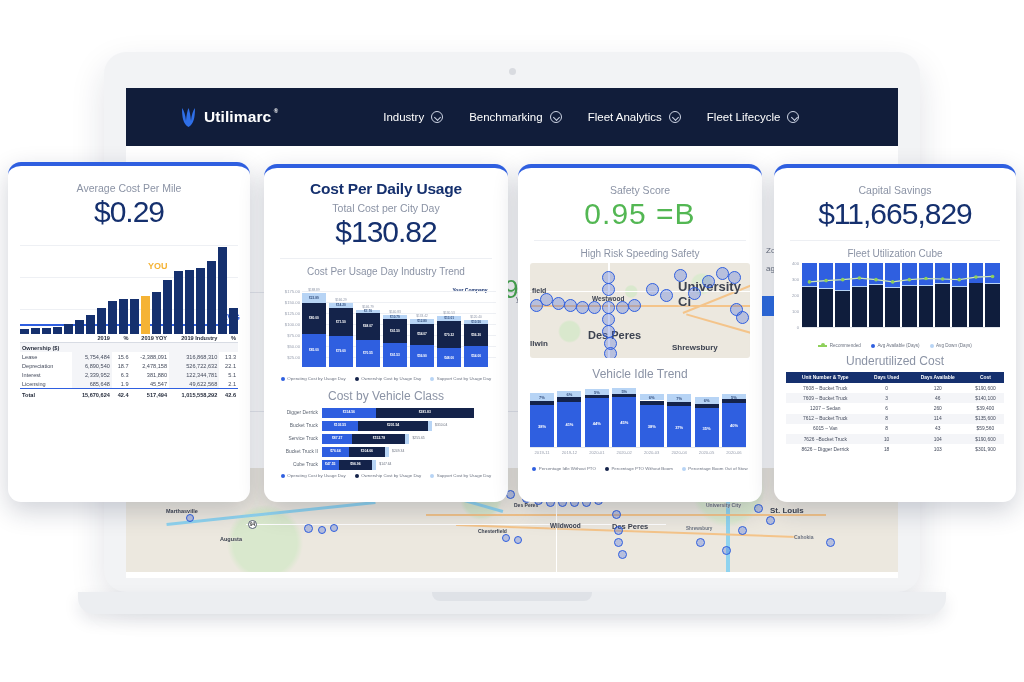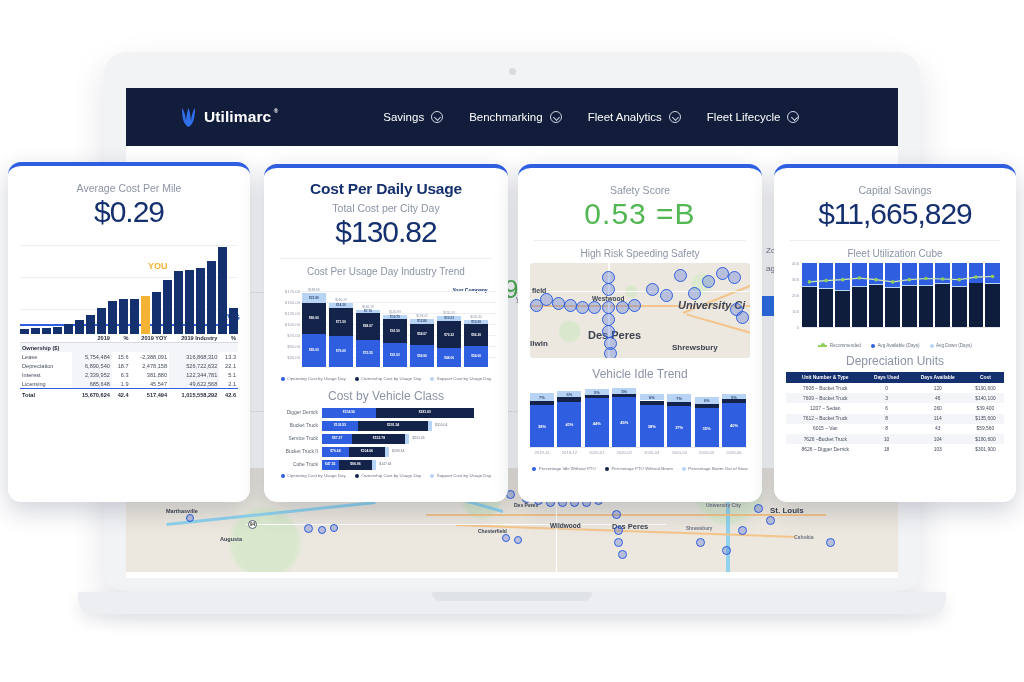--- a/index.html
+++ b/index.html
@@ -194,21 +194,21 @@
 
     <div class="navbar">
       <div class="brand">
         <svg class="brand-mark" viewBox="0 0 17 21">
           <path d="M2 1 C2 10, 3 17, 8.5 20 C14 17, 15 10, 15 1 C13 3.5, 11.5 8, 11 14 C10.5 8, 9.4 3, 8.5 1 C7.6 3, 6.5 8, 6 14 C5.5 8, 4 3.5, 2 1 Z" fill="#2f6fe8"></path>
         </svg>
         <span class="brand-name">Utilimarc</span>
       </div>
       <div class="nav-links">
         <div class="nav-item">
-          <span class="nav-label">Savings</span>
+          <span class="nav-label">Industry</span>
           <span class="chev"></span>
         </div>
         <div class="nav-item">
           <span class="nav-label">Benchmarking</span>
           <span class="chev"></span>
         </div>
         <div class="nav-item">
           <span class="nav-label">Fleet Analytics</span>
           <span class="chev"></span>
         </div>
@@ -586,34 +586,34 @@
           <span class="dot" style="background:#b7d4f5;"></span>
           <span>Support Cost by Usage Day</span>
         </div>
       </div>
     </div>
   </div>
 
   <div class="card card-top" style="left:518px; top:164px; width:244px; height:338px;">
     <div class="card-inner">
       <div class="card-sub">Safety Score</div>
-      <div class="card-big green">0.53 =B</div>
+      <div class="card-big green">0.95 =B</div>
       <div class="divider"></div>
       <div class="sec-title">High Risk Speeding Safety</div>
 
       <div class="map" style="height:95px; border-radius:3px;">
         <div class="road" style="left:0px; top:42px; width:220px; height:2px;"></div>
         <div class="road" style="left:150px; top:34px; width:80px; height:2px; transform:rotate(-22deg);"></div>
         <div class="road" style="left:155px; top:60px; width:70px; height:2px; transform:rotate(16deg);"></div>
         <div class="road-w" style="left:78px; top:0; width:1.6px; height:95px;"></div>
         <div class="road-w" style="left:0; top:28px; width:220px; height:1.2px;"></div>
         <div class="map-label" style="left:62px; top:32px; font-size:6.5px;">Westwood</div>
         <div class="map-label" style="left:58px; top:66px; font-size:11px;">Des Peres</div>
         <div class="map-label" style="left:142px; top:80px; font-size:8px;">Shrewsbury</div>
-        <div class="map-label" style="left:148px; top:36px; font-size:11px;font-style:italic;">University Ci</div>
+        <div class="map-label" style="left:148px; top:16px; font-size:13px;">University Ci</div>
         <div class="map-label" style="left:2px; top:24px; font-size:7px;">field</div>
         <div class="map-label" style="left:0px; top:76px; font-size:8px;">llwin</div>
         <div class="pin" style="left:10px; top:30px; width:13px; height:13px;"></div>
         <div class="pin" style="left:22px; top:34px; width:13px; height:13px;"></div>
         <div class="pin" style="left:34px; top:36px; width:13px; height:13px;"></div>
         <div class="pin" style="left:46px; top:38px; width:13px; height:13px;"></div>
         <div class="pin" style="left:58px; top:38px; width:13px; height:13px;"></div>
         <div class="pin" style="left:72px; top:8px; width:13px; height:13px;"></div>
         <div class="pin" style="left:72px; top:20px; width:13px; height:13px;"></div>
         <div class="pin" style="left:72px; top:38px; width:13px; height:13px;"></div>
@@ -796,21 +796,21 @@
         <div class="lg">
           <span class="dot" style="background:#2f5fe0;"></span>
           <span>Avg Available (Days)</span>
         </div>
         <div class="lg">
           <span class="dot" style="background:#b7d4f5;"></span>
           <span>Avg Down (Days)</span>
         </div>
       </div>
 
-      <div class="sec-title" style="font-size:12px; margin-top:6px;">Depreciation Units</div>
+      <div class="sec-title" style="font-size:12px; margin-top:6px;">Underutilized Cost</div>
 
       <table class="rs">
         <thead>
             <tr id="rsHead">
               <th>Unit Number &amp; Type</th>
               <th>Days Used</th>
               <th>Days Available</th>
               <th>Cost</th>
             </tr>
           </thead>

